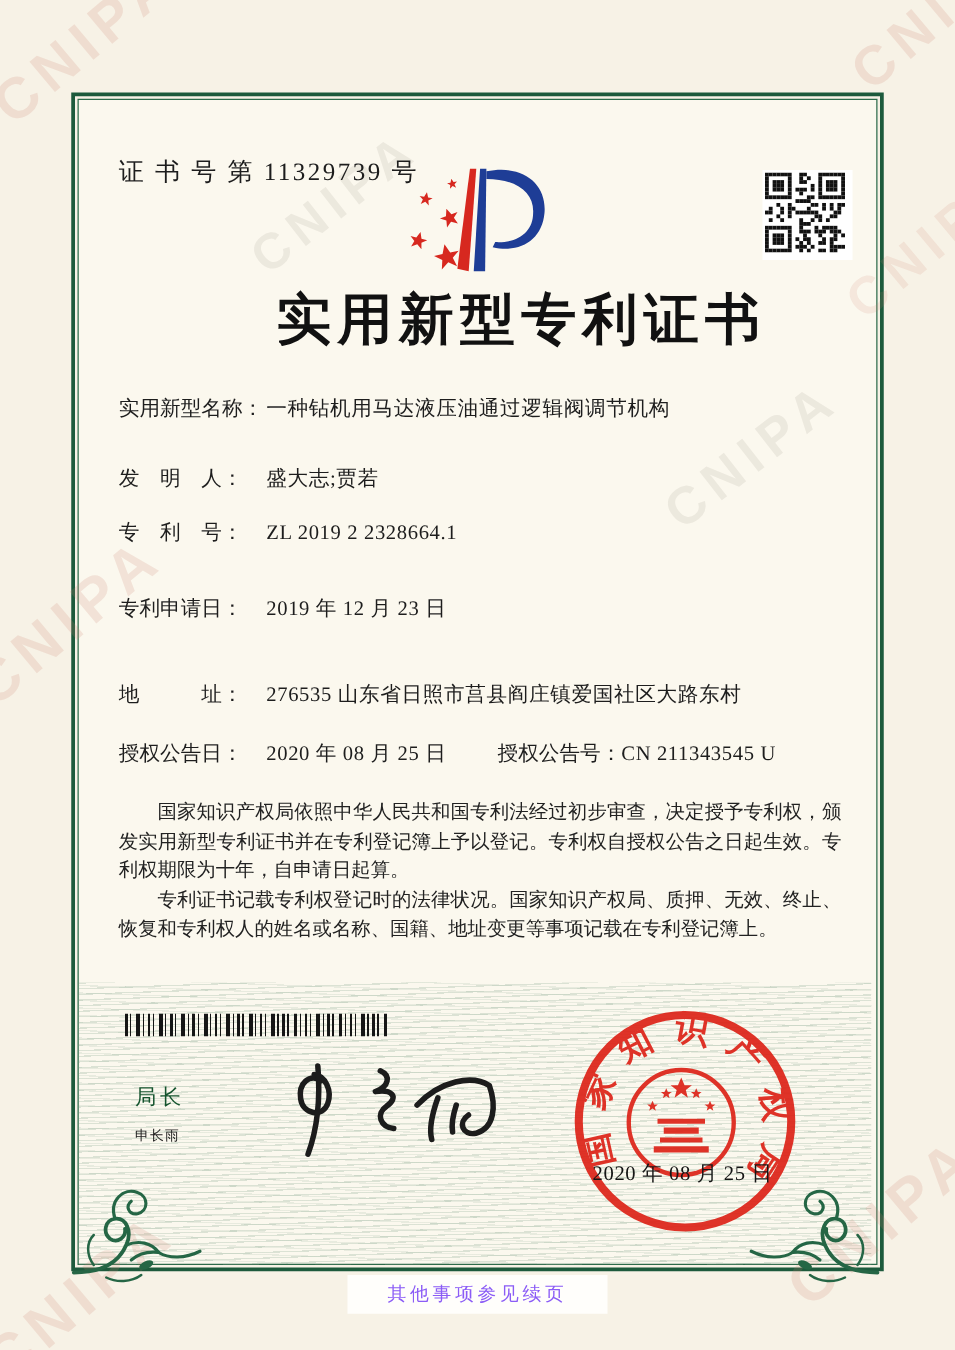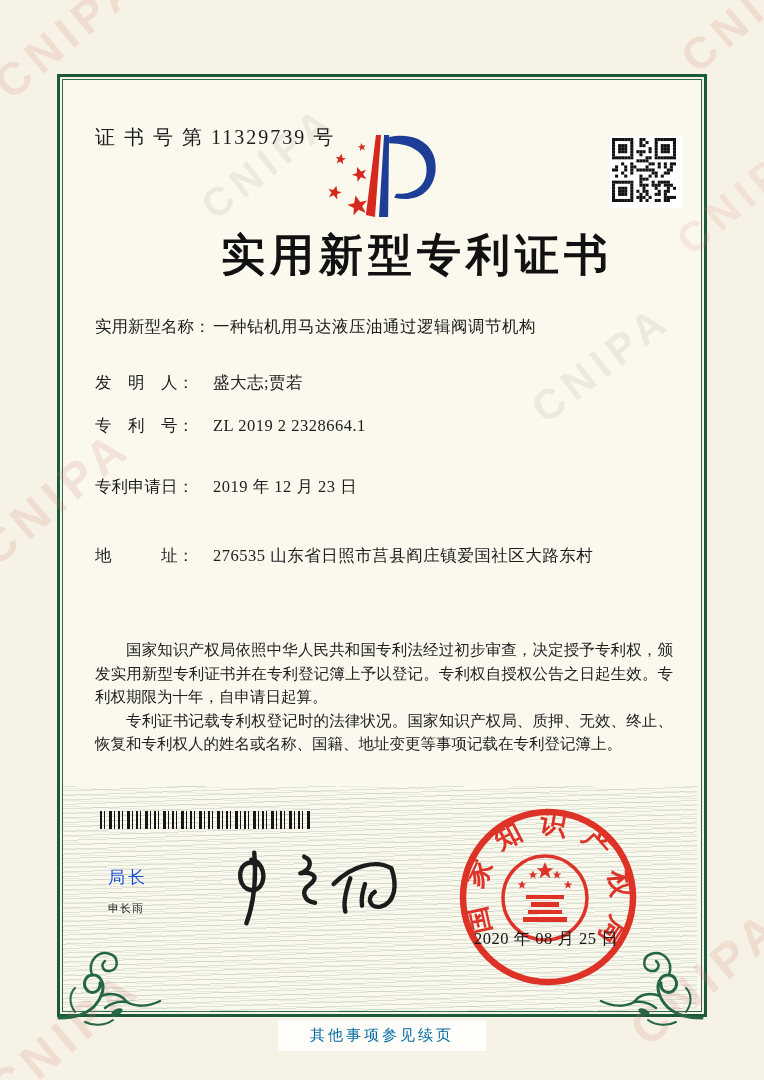--- a/index.html
+++ b/index.html
@@ -39,38 +39,38 @@
   .fcol2{position:absolute;left:303px;top:0;}
 
   .paras{position:absolute;left:95px;top:638px;width:578px;font-size:15.5px;
          line-height:23.5px;text-align:justify;color:#222;}
   .paras p{margin:0;text-indent:2em;}
 
   .barcode{position:absolute;left:100px;top:811px;width:212px;height:18px;background:
      repeating-linear-gradient(90deg,#161616 0 2px,rgba(0,0,0,0) 2px 4px,#161616 4px 5px,
        rgba(0,0,0,0) 5px 9px,#161616 9px 12px,rgba(0,0,0,0) 12px 14px,#161616 14px 15px,rgba(0,0,0,0) 15px 18px);}
 
-  .signer-title{position:absolute;left:108px;top:866px;font-size:17px;letter-spacing:3px;color:#1d4ed8;}
+  .signer-title{position:absolute;left:108px;top:866px;font-size:17px;letter-spacing:3px;color:#14532d;}
   .signer-name{position:absolute;left:108px;top:901px;font-size:11px;letter-spacing:1px;color:#1b1b1b;}
   .signature{position:absolute;left:218px;top:844px;}
 
   .seal{position:absolute;left:458px;top:806px;z-index:5;}
   .seal-date{position:absolute;left:474px;top:928px;width:150px;font-size:16.5px;
              letter-spacing:.5px;color:#151515;z-index:6;white-space:nowrap;}
 
   .page-info{position:absolute;left:57px;top:983px;width:620px;text-align:center;
              font-size:14.5px;letter-spacing:1px;color:#2c2c2c;z-index:6;margin-top:46px;}
 
   .ornament{position:absolute;top:948px;z-index:6;}
   .ornament.left{left:55px;}
   .ornament.right{left:596px;transform:scaleX(-1);}
 
   .footer-note{position:absolute;left:0;top:1020px;width:764px;text-align:center;z-index:6;}
   .footer-note span{display:inline-block;background:#fffefb;padding:6px 32px;
-                    font-size:15px;letter-spacing:3px;color:#0369a1;}
+                    font-size:15px;letter-spacing:3px;color:#8b5cf6;}
 </style>
 </head>
 <body>
 
 <div class="page">
 
   <div class="frame">
     <div class="frame-inner"></div>
   </div>
   <div class="waves"></div>
@@ -325,20 +325,26 @@
     </div>
     <div class="frow" style="top:415px;">
       <span class="flabel">专　利　号：</span><span class="fvalue">ZL 2019 2 2328664.1</span>
     </div>
     <div class="frow" style="top:456px;margin-top:20px;">
       <span class="flabel">专利申请日：</span><span class="fvalue">2019 年 12 月 23 日</span>
     </div>
     <div class="frow" style="top:545px;">
       <span class="flabel">地　　　址：</span><span class="fvalue">276535  山东省日照市莒县阎庄镇爱国社区大路东村</span>
     </div>
+    <div class="frow" style="top:592px;">
+      <span class="flabel">授权公告日：</span><span class="fvalue">2020 年 08 月 25 日</span>
+      <span class="fcol2">
+        <span>授权公告号：</span><span class="fvalue">CN 211343545 U</span>
+      </span>
+    </div>
 
     <div class="paras">
       <p>国家知识产权局依照中华人民共和国专利法经过初步审查，决定授予专利权，颁发实用新型专利证书并在专利登记簿上予以登记。专利权自授权公告之日起生效。专利权期限为十年，自申请日起算。</p>
       <p>专利证书记载专利权登记时的法律状况。国家知识产权局、质押、无效、终止、恢复和专利权人的姓名或名称、国籍、地址变更等事项记载在专利登记簿上。</p>
     </div>
 
     <div class="barcode"></div>
 
     <div class="signer-title">局长</div>
     <div class="signer-name">申长雨</div>

